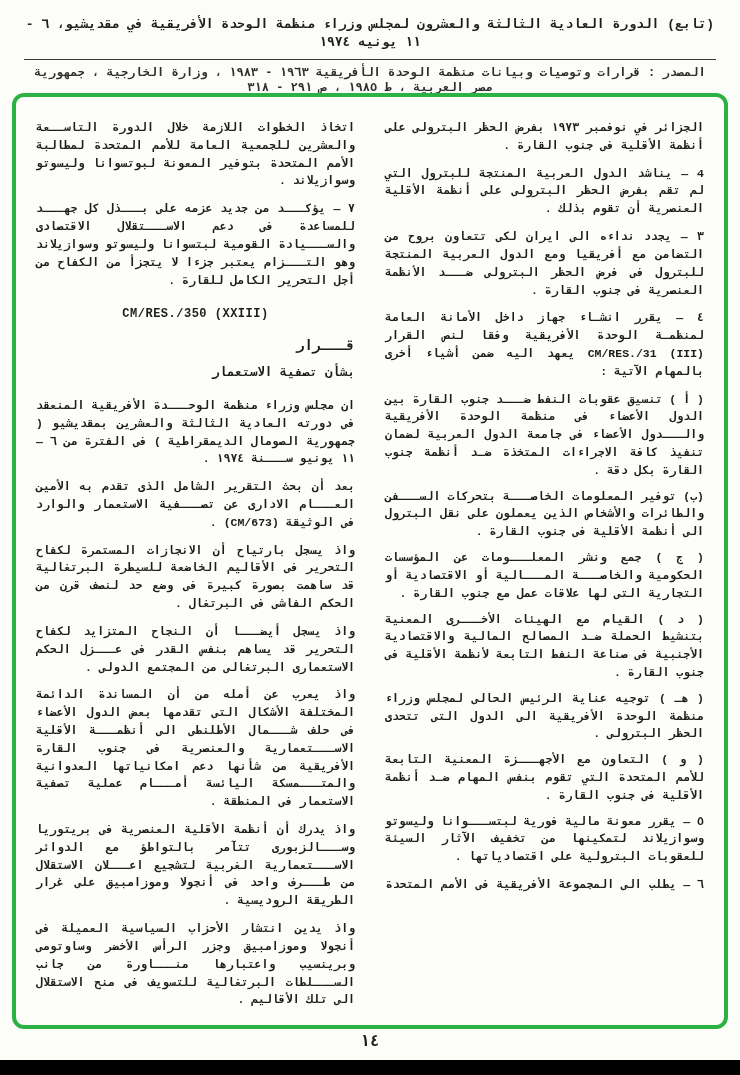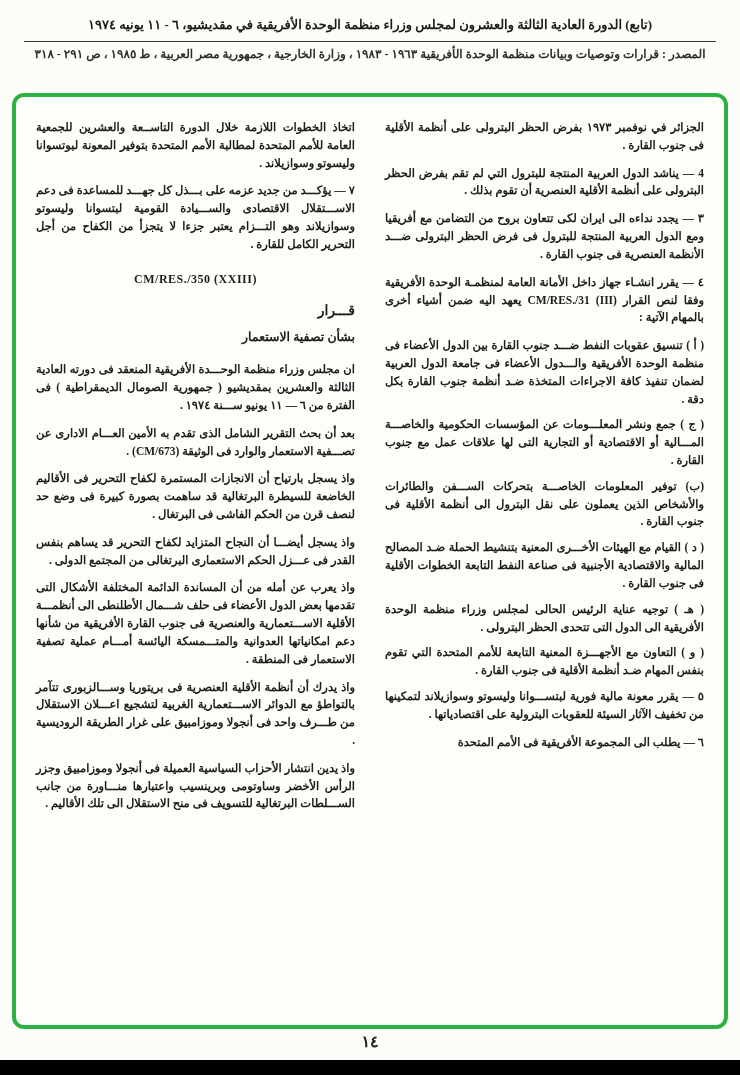--- a/index.html
+++ b/index.html
@@ -1,21 +1,21 @@
 <!DOCTYPE html>
 <html lang="ar"><head>
 <meta charset="utf-8">
 <style>
   html, body { margin: 0; padding: 0; background: #ffffff; }
   .page {
     position: relative;
     width: 740px;
     height: 1075px;
     background: #fcfcf8;
-    font-family: Liberation Serif, serif;
+    font-family: Liberation Mono, monospace;
     color: #1d1d1d;
     box-sizing: border-box;
     overflow: hidden;
   }
   
   .doc-header { padding: 16px 20px 0 20px; text-align: center; }
   .doc-title {
     direction: rtl;
     font-size: 13px;
     font-weight: 700;
@@ -105,23 +105,23 @@
 
   <main class="green-frame">
     <div class="columns">
 
       <section class="col">
         <p>الجزائر في نوفمبر ١٩٧٣ بفرض الحظر البترولى على أنظمة الأقلية فى جنوب القارة .</p>
         <p>4 — يناشد الدول العربية المنتجة للبترول التي لم تقم بفرض الحظر البترولى على أنظمة الأقلية العنصرية أن تقوم بذلك .</p>
         <p>٣ — يجدد نداءه الى ايران لكى تتعاون بروح من التضامن مع أفريقيا ومع الدول العربية المنتجة للبترول فى فرض الحظر البترولى ضـــد الأنظمة العنصرية فى جنوب القارة .</p>
         <p>٤ — يقرر انشـاء جهاز داخل الأمانة العامة لمنظمـة الوحدة الأفريقية وفقا لنص القرار ‎CM/RES./31 (III)‎ يعهد اليه ضمن أشياء أخرى بالمهام الآتية :</p>
         <p class="tight">( أ ) تنسيق عقوبات النفط ضـــد جنوب القارة بين الدول الأعضاء فى منظمة الوحدة الأفريقية والـــدول الأعضاء فى جامعة الدول العربية لضمان تنفيذ كافة الاجراءات المتخذة ضـد أنظمة جنوب القارة بكل دقة .</p>
+        <p class="tight">(ب) توفير المعلومات الخاصـــة بتحركات الســـفن والطائرات والأشخاص الذين يعملون على نقل البترول الى أنظمة الأقلية فى جنوب القارة .</p>
         <p class="tight">( ج ) جمع ونشر المعلـــومات عن المؤسسات الحكومية والخاصـــة المـــالية أو الاقتصادية أو التجارية التى لها علاقات عمل مع جنوب القارة .</p>
-        <p class="tight">(ب) توفير المعلومات الخاصـــة بتحركات الســـفن والطائرات والأشخاص الذين يعملون على نقل البترول الى أنظمة الأقلية فى جنوب القارة .</p>
-        <p class="tight">( د ) القيام مع الهيئات الأخـــرى المعنية بتنشيط الحملة ضـد المصالح المالية والاقتصادية الأجنبية فى صناعة النفط التابعة الخطوات الأقلية فى جنوب القارة .</p>
+        <p class="tight">( د ) القيام مع الهيئات الأخـــرى المعنية بتنشيط الحملة ضـد المصالح المالية والاقتصادية الأجنبية فى صناعة النفط التابعة لأنظمة الأقلية فى جنوب القارة .</p>
         <p class="tight">( هـ ) توجيه عناية الرئيس الحالى لمجلس وزراء منظمة الوحدة الأفريقية الى الدول التى تتحدى الحظر البترولى .</p>
         <p class="tight">( و ) التعاون مع الأجهـــزة المعنية التابعة للأمم المتحدة التي تقوم بنفس المهام ضـد أنظمة الأقلية فى جنوب القارة .</p>
         <p>٥ — يقرر معونة مالية فورية لبتســـوانا وليسوتو وسوازيلاند لتمكينها من تخفيف الآثار السيئة للعقوبات البترولية على اقتصادياتها .</p>
         <p>٦ — يطلب الى المجموعة الأفريقية فى الأمم المتحدة</p>
       </section>
 
       <section class="col">
         <p>اتخاذ الخطوات اللازمة خلال الدورة التاســعة والعشرين للجمعية العامة للأمم المتحدة لمطالبة الأمم المتحدة بتوفير المعونة لبوتسوانا وليسوتو وسوازيلاند .</p>
         <p>٧ — يؤكـــد من جديد عزمه على بـــذل كل جهـــد للمساعدة فى دعم الاســـتقلال الاقتصادى والســـيادة القومية لبتسوانا وليسوتو وسوازيلاند وهو التـــزام يعتبر جزءا لا يتجزأ من الكفاح من أجل التحرير الكامل للقارة .</p>
 

